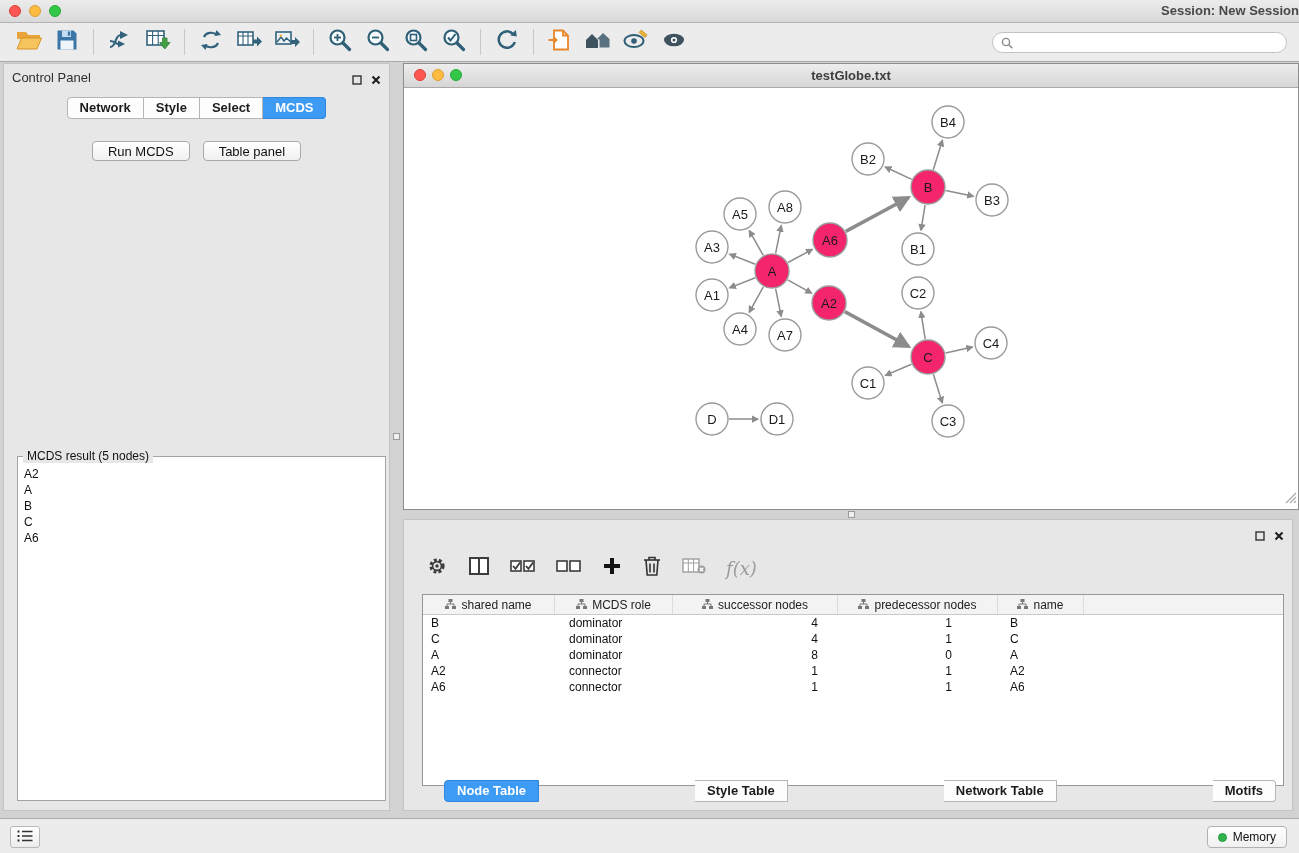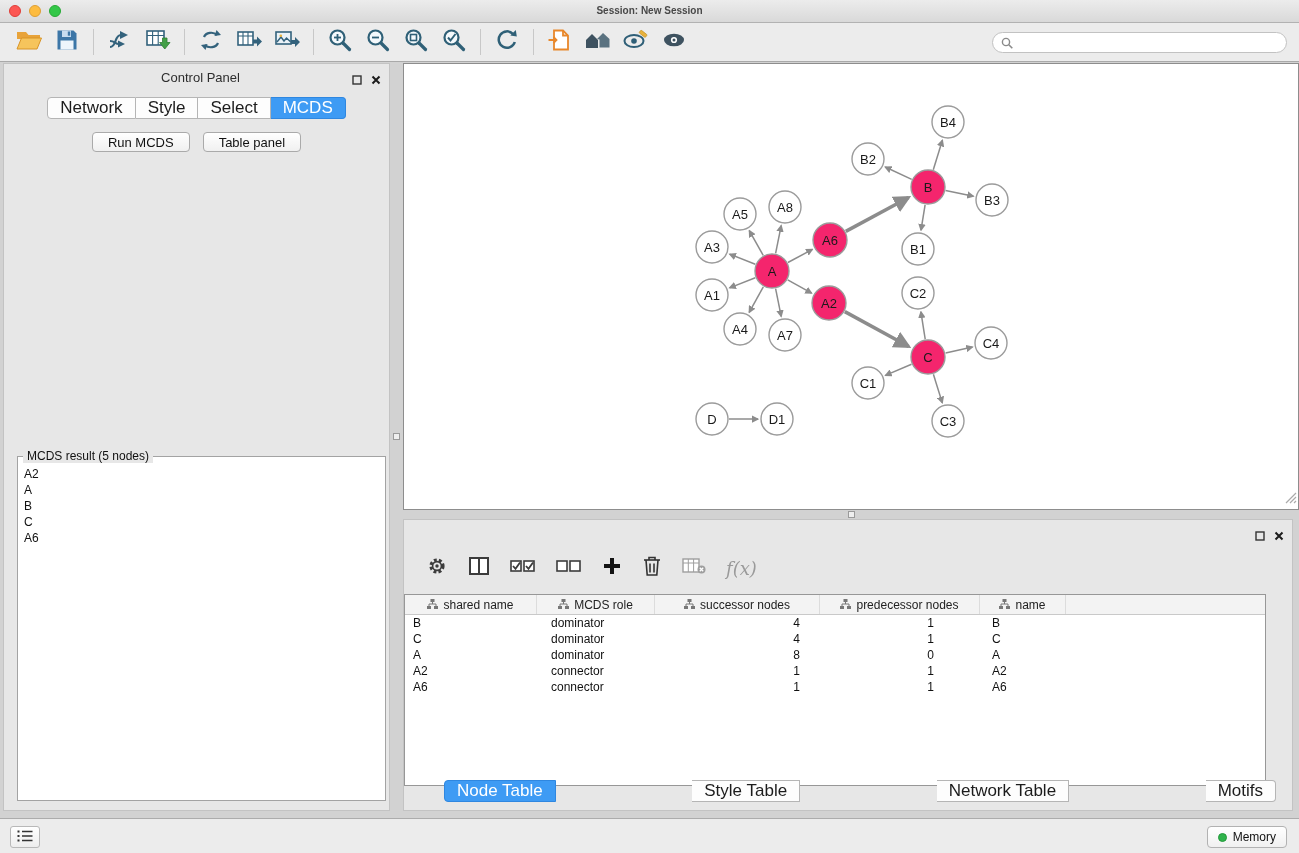--- a/index.html
+++ b/index.html
@@ -10,55 +10,55 @@
     -webkit-font-smoothing:antialiased;
   }
   
   .titlebar{position:absolute;left:0;top:0;width:1299px;height:22px;
     background:linear-gradient(#ececec,#d9d9d9);border-bottom:1px solid #b2b2b2;}
   .lights{position:absolute;left:9px;top:5px;display:flex;gap:8px;}
   .light{width:12px;height:12px;border-radius:50%;box-sizing:border-box;}
   .light.red{background:#fc5753;border:1px solid #df3e38;}
   .light.yellow{background:#fdbc40;border:1px solid #de9f34;}
   .light.green{background:#33c748;border:1px solid #27aa35;}
-  .win-title{text-align:center;line-height:22px;font-size:10px;font-weight:bold;color:#484848;}
+  .win-title{text-align:right;line-height:22px;font-size:13px;font-weight:bold;color:#484848;}
 
   
   .toolbar{position:absolute;left:0;top:23px;width:1299px;height:39px;background:#ececec;
     border-bottom:1px solid #a9a9a9;display:flex;align-items:center;padding:0 10px;box-sizing:border-box;}
   .tool-btn{width:38px;height:32px;display:flex;align-items:center;justify-content:center;border-radius:4px;}
   .tool-sep{width:1px;height:26px;background:#c8c8c8;margin:0 7px;}
   .search-wrap{margin-left:auto;position:relative;margin-right:2px;}
   .search-input{width:295px;height:21px;border:1px solid #c2c2c2;border-radius:11px;background:#fff;
     padding:0 8px 0 25px;font-size:12px;box-sizing:border-box;outline:none;color:#333;}
   .search-icon{position:absolute;left:9px;top:4px;pointer-events:none;}
 
   
   .control-panel{position:absolute;left:3px;top:63px;width:387px;height:748px;
     background:#e7e7e7;border:1px solid #c3c3c3;box-sizing:border-box;}
   .panel-header{height:24px;position:relative;}
-  .panel-title{font-size:13px;color:#2e2e2e;padding:6px 0 0 8px;text-align:center;}
+  .panel-title{font-size:13px;color:#2e2e2e;padding:6px 0 0 8px;}
   .panel-controls{position:absolute;right:8px;top:7px;display:flex;gap:9px;align-items:center;}
   .seg-tabs{display:flex;justify-content:center;margin-top:9px;}
-  .seg-tab{height:20px;line-height:20px;padding:0 12px;font-size:17px;background:#fdfdfd;
-    border:1px solid #b5b5b5;border-left:none;color:#1c1c1c;white-space:nowrap;}
+  .seg-tab{height:20px;line-height:20px;padding:0 12px;font-size:13px;background:#fdfdfd;
+    border:1px solid #b5b5b5;border-left:none;color:#1c1c1c;white-space:nowrap;font-weight:bold;}
   .seg-tab:first-child{border-left:1px solid #b5b5b5;border-radius:4px 0 0 4px;}
   .seg-tab:last-child{border-radius:0 4px 4px 0;}
   .seg-tab.active{background:#3e9bf4;border-color:#2f87e0;color:#fff;}
   .opt-label{text-align:center;font-size:13px;color:#111;margin-top:20px;}
   .dropdown{position:relative;margin:9px auto 0 auto;width:313px;height:23px;background:#fff;
     border:1px solid #aaa;border-radius:4px;box-sizing:border-box;font-size:13px;line-height:21px;
     padding-left:9px;color:#111;}
   .dropdown-stepper{position:absolute;right:-1px;top:-1px;width:21px;height:23px;
     background:linear-gradient(#6cb2f8,#2e7fe0);border-radius:0 4px 4px 0;
     display:flex;flex-direction:column;align-items:center;justify-content:center;gap:2px;}
   .chev{width:0;height:0;border-left:3.5px solid transparent;border-right:3.5px solid transparent;}
   .chev.up{border-bottom:4px solid #fff;}
   .chev.down{border-top:4px solid #fff;}
-  .btn-row{display:flex;justify-content:center;gap:13px;margin-top:13px;}
+  .btn-row{display:flex;justify-content:center;gap:13px;margin-top:22px;}
   .push-btn{height:20px;line-height:20px;padding:0 15px;font-size:13px;color:#111;
     background:linear-gradient(#ffffff,#f0f0f0);border:1px solid #aaa;border-radius:4px;}
   .result-box{position:absolute;left:13px;top:392px;width:369px;height:345px;background:#fff;
     border:1px solid #a3a3a3;box-sizing:border-box;}
   .result-legend{position:absolute;top:-8px;left:5px;background:#e7e7e7;padding:0 4px;
     font-size:12px;color:#111;}
   .result-items{padding:9px 6px;font-size:12px;color:#111;line-height:16px;}
 
   
   .network-window{position:absolute;left:403px;top:63px;width:896px;height:447px;background:#fff;
@@ -76,21 +76,21 @@
   .grip{position:absolute;width:7px;height:7px;background:#efefef;border:1px solid #9a9a9a;box-sizing:border-box;}
   .v-splitter .grip{left:2px;top:370px;}
   .h-splitter .grip{left:445px;top:0;}
 
   
   .table-panel{position:absolute;left:403px;top:519px;width:890px;height:292px;
     background:#e7e7e7;border:1px solid #c3c3c3;box-sizing:border-box;}
   .tp-toolbar{position:absolute;left:10px;top:28px;right:10px;height:40px;display:flex;
     align-items:center;gap:20px;padding-left:12px;}
   .fx{font-family:"DejaVu Serif","Liberation Serif",serif;font-style:italic;font-size:18px;color:#9a9a9a;}
-  .table-wrap{position:absolute;left:0;top:74px;width:860px;height:190px;background:#fff;
+  .table-wrap{position:absolute;left:18px;top:74px;width:860px;height:190px;background:#fff;
     border:1px solid #979797;overflow:hidden;}
   .table-header-row{display:flex;height:19px;background:#f3f3f3;border-bottom:1px solid #c9c9c9;}
   .th{display:flex;align-items:center;justify-content:center;gap:5px;font-size:12px;color:#222;
     box-sizing:border-box;border-right:1px solid #dcdcdc;}
   .th.filler{flex:1;border-right:none;}
   .tr{display:flex;height:16px;line-height:16px;}
   .td{box-sizing:border-box;font-size:12px;color:#111;white-space:nowrap;overflow:hidden;}
   .bottom-tabs{position:absolute;left:0;right:16px;bottom:8px;display:flex;justify-content:space-between;padding-left:40px;}
 
   
@@ -286,20 +286,28 @@
 </div>
 
 <div class="v-splitter">
     <span class="grip"></span>
   </div>
 <div class="h-splitter">
     <span class="grip"></span>
   </div>
 
 <div class="network-window">
+  <div class="nw-titlebar">
+    <div class="nw-lights">
+      <span class="light red"></span>
+      <span class="light yellow"></span>
+      <span class="light green"></span>
+    </div>
+    <div class="nw-title">testGlobe.txt</div>
+  </div>
   <div class="nw-canvas">
     <svg class="graph-svg" width="894" height="421">
       <defs>
         <marker id="arrowhead" viewBox="0 0 6 6" refX="5" refY="3" markerWidth="5" markerHeight="5" orient="auto" markerUnits="strokeWidth">
           <path d="M0 0 L6 3 L0 6 z" fill="#8C8C8C"></path>
         </marker>
       </defs>
     <line x1="351.3" y1="189.7" x2="325.6" y2="199.9" stroke="#8C8C8C" stroke-width="1.5" marker-end="url(#arrowhead)"></line>
         <line x1="351.3" y1="176.3" x2="325.6" y2="166.1" stroke="#8C8C8C" stroke-width="1.5" marker-end="url(#arrowhead)"></line>
         <line x1="359.3" y1="198.8" x2="345.2" y2="224.4" stroke="#8C8C8C" stroke-width="1.5" marker-end="url(#arrowhead)"></line>

